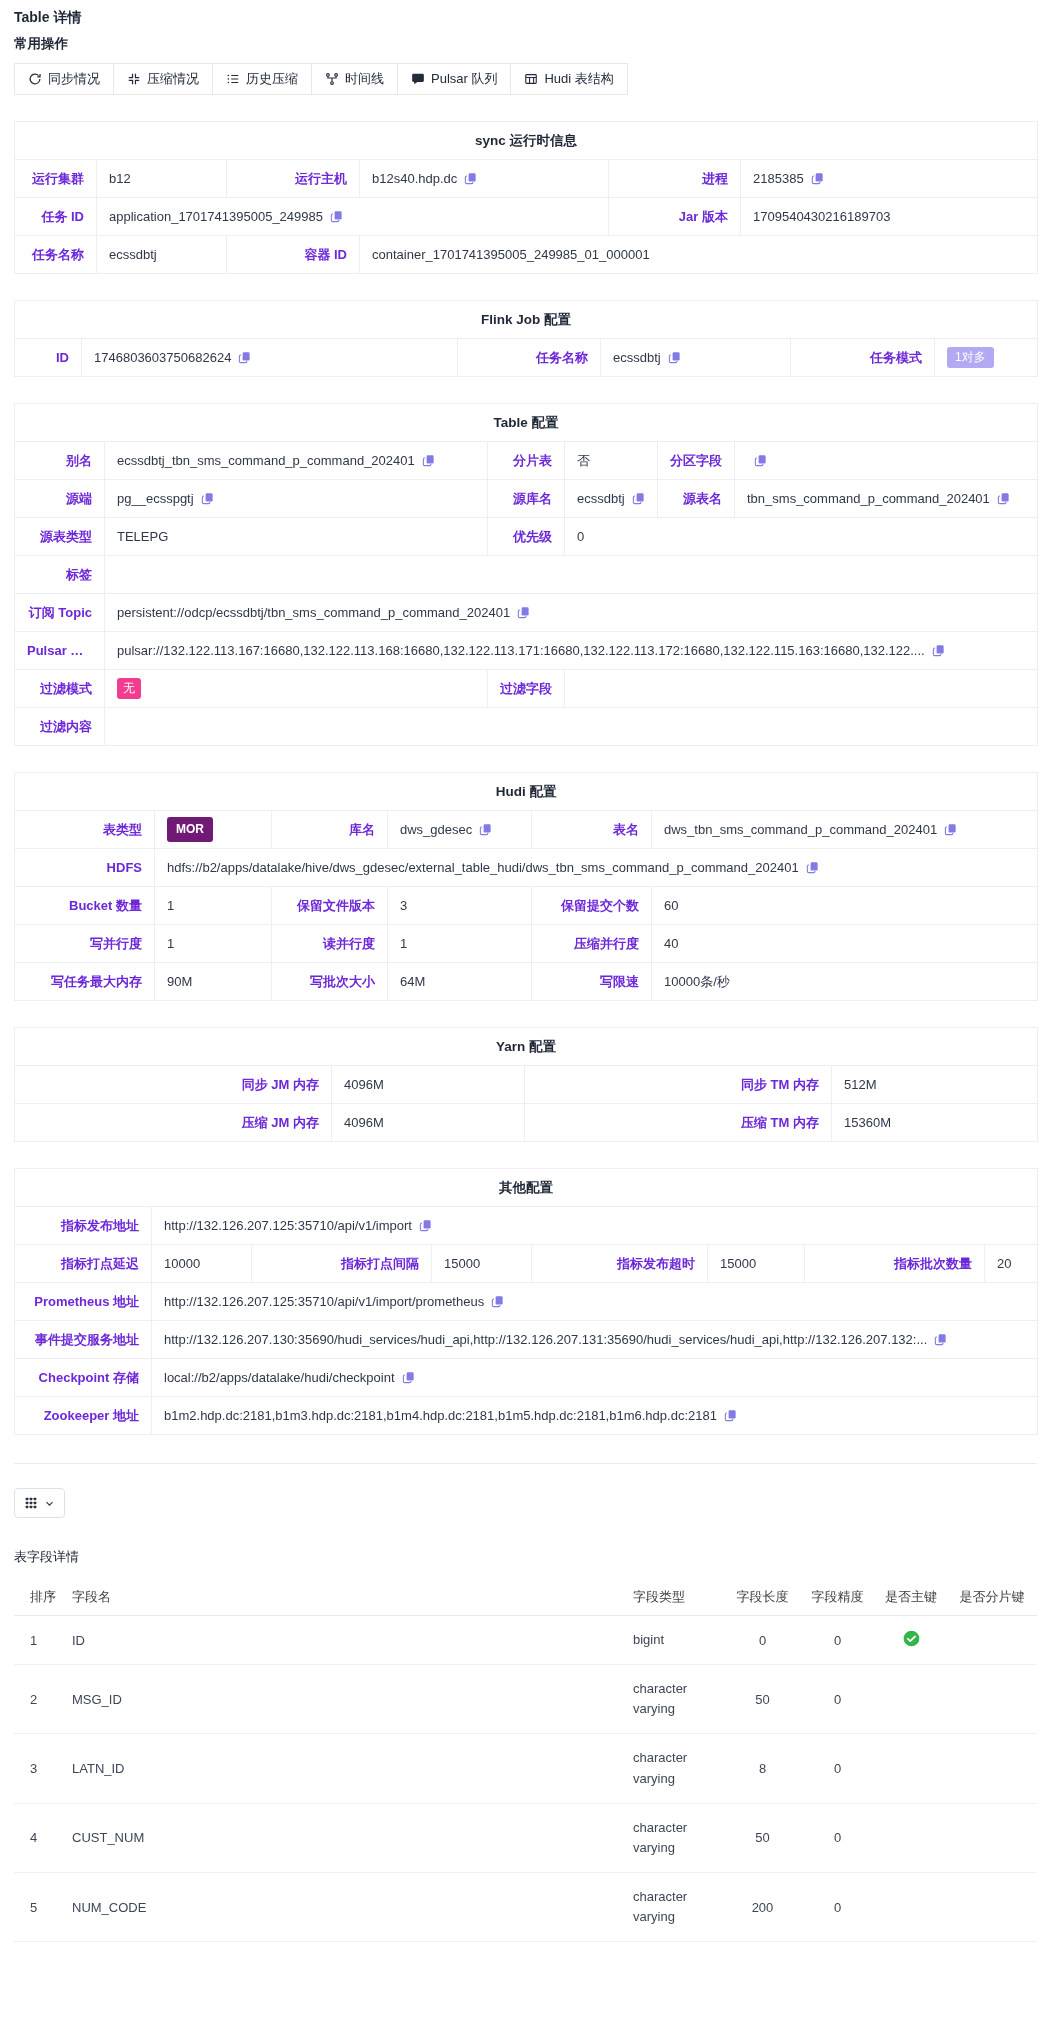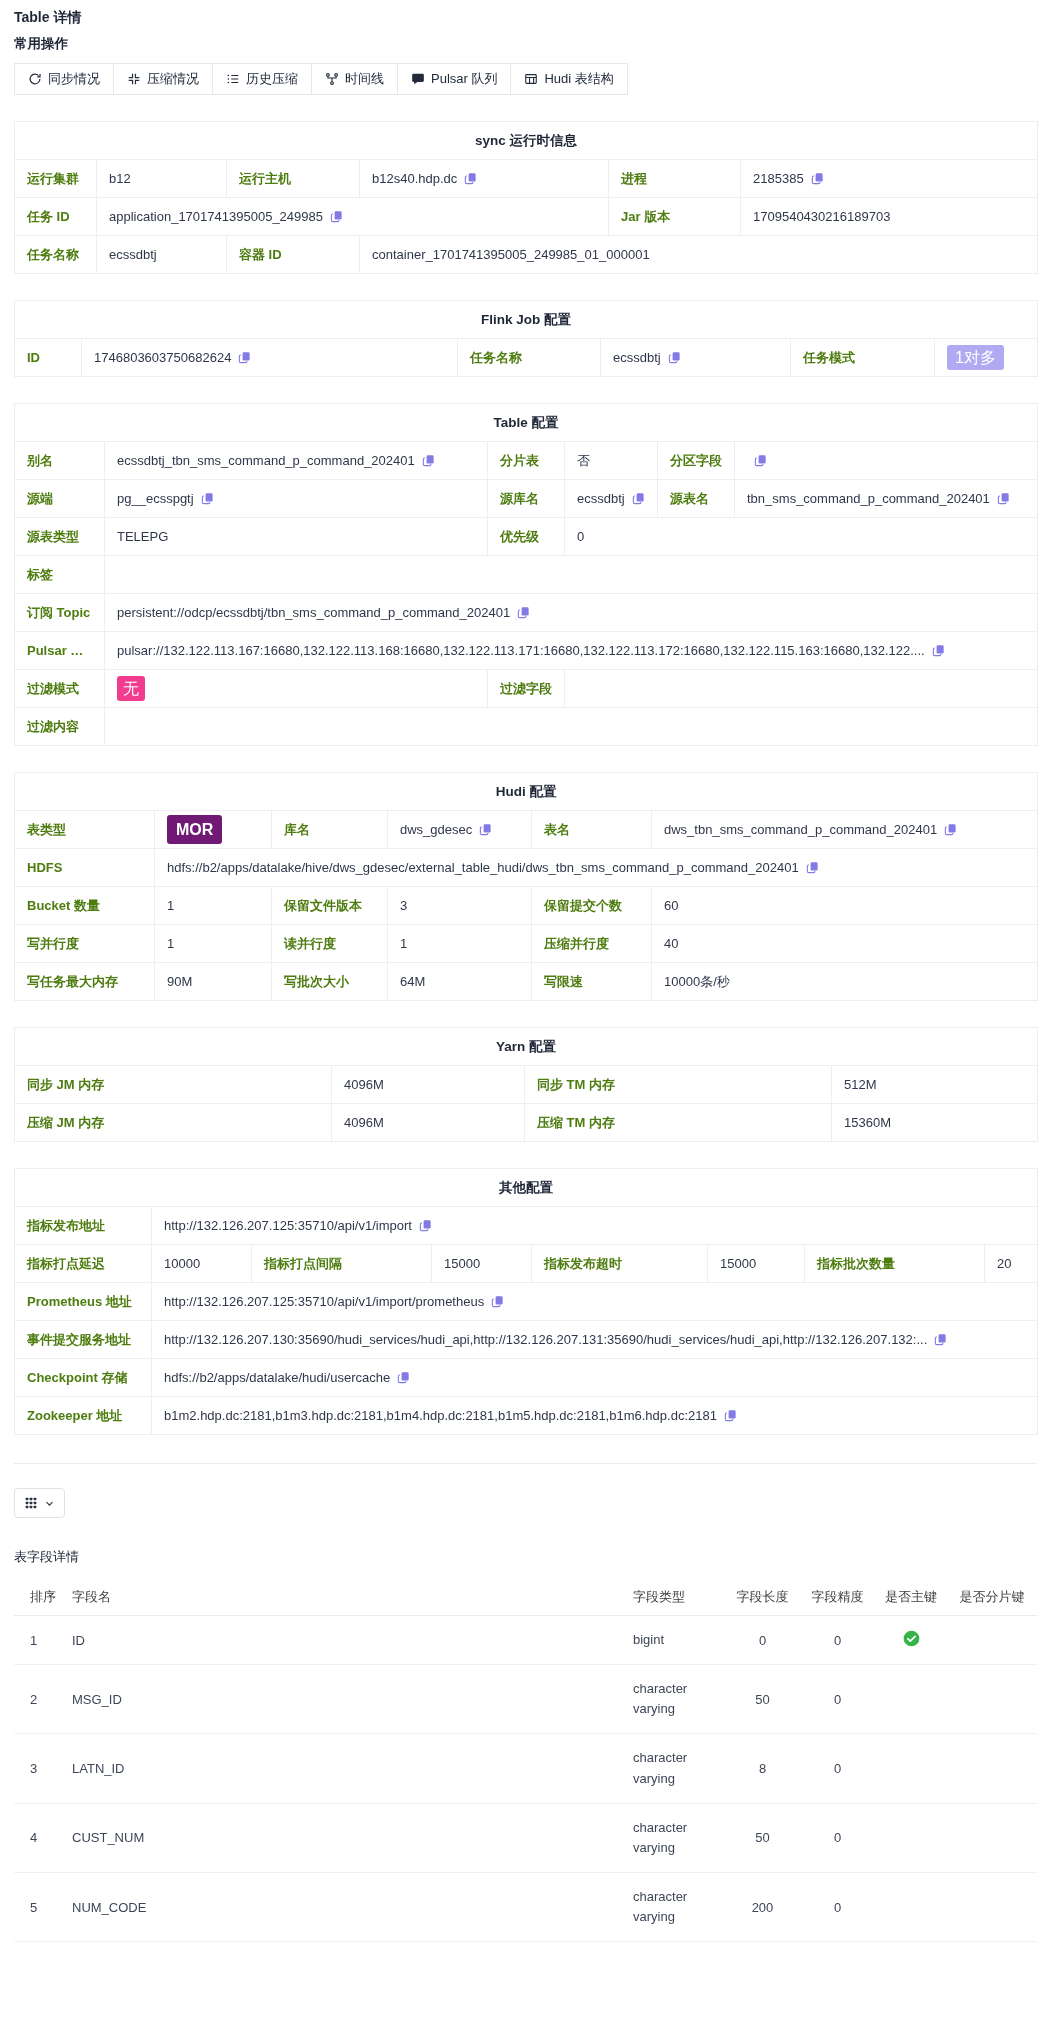--- a/index.html
+++ b/index.html
@@ -20,25 +20,25 @@
   .tb-btn:first-child{margin-left:0;}
   .tb-icon{display:inline-flex;}
   .tb-icon svg{width:14px;height:14px;}
   .section{margin-top:26px;border-radius:3px;}
   table.kv{width:100%;border-collapse:collapse;table-layout:fixed;font-size:13px;}
   table.kv td{
     border:1px solid #ededf2;height:38px;padding:0 12px;
     overflow:hidden;white-space:nowrap;text-overflow:ellipsis;box-sizing:border-box;
   }
   td.sec-title{font-weight:700;text-align:center;font-size:13.5px;color:#1f2737;}
-  td.label{font-weight:700;text-align:left;color:#4d7c0f;padding:0 6px;}
+  td.label{font-weight:700;text-align:right;color:#6d28d9;padding:0 6px;}
   td.value{text-align:left;color:#2f374a;}
   .copy{display:inline-block;margin-left:7px;vertical-align:-2px;cursor:pointer;line-height:0;}
   .copy svg{width:13px;height:13px;}
-  .badge{display:inline-block;color:#fff;font-size:16px;border-radius:3px;padding:2px 8px;line-height:1.35;}
+  .badge{display:inline-block;color:#fff;font-size:12px;border-radius:3px;padding:2px 8px;line-height:1.35;}
   .badge-purple{background:#b1a9f1;}
   .badge-pink{background:#f23d8f;padding:2px 6px;}
   .badge-blue{background:#701a75;font-weight:700;padding:4px 9px;}
   .divider{border:none;border-top:1px solid #ebecf0;margin:28px 0 0;}
   .grid-btn{
     display:inline-flex;align-items:center;gap:6px;height:30px;padding:0 9px;margin-top:24px;
     background:#fff;border:1px solid #dfe1e8;border-radius:4px;cursor:pointer;color:#2a3242;
   }
   .grid-btn svg{display:block;}
   .fields-title{margin-top:30px;font-size:13px;color:#242b3a;}
@@ -411,21 +411,21 @@
             </tr>
             <tr>
               <td class="label">事件提交服务地址</td>
               <td class="value" colspan="7"><span class="val-text">http://132.126.207.130:35690/hudi_services/hudi_api,http://132.126.207.131:35690/hudi_services/hudi_api,http://132.126.207.132:...</span><span class="copy"><svg viewBox="0 0 24 24">
                     <rect x="8.5" y="2.5" width="13" height="15" rx="2.5" fill="#837ae6"></rect>
                     <path d="M5.5 7.5H5a2.6 2.6 0 0 0-2.5 2.6v8.8A2.6 2.6 0 0 0 5 21.5h8.9a2.6 2.6 0 0 0 2.6-2.5v-.6" fill="none" stroke="#837ae6" stroke-width="2"></path>
                   </svg></span></td>
             </tr>
             <tr>
               <td class="label">Checkpoint 存储</td>
-              <td class="value" colspan="7"><span class="val-text">hdfs://b2/apps/datalake/hudi/usercache</span><span class="copy"><svg viewBox="0 0 24 24">
+              <td class="value" colspan="7"><span class="val-text">local://b2/apps/datalake/hudi/checkpoint</span><span class="copy"><svg viewBox="0 0 24 24">
                     <rect x="8.5" y="2.5" width="13" height="15" rx="2.5" fill="#837ae6"></rect>
                     <path d="M5.5 7.5H5a2.6 2.6 0 0 0-2.5 2.6v8.8A2.6 2.6 0 0 0 5 21.5h8.9a2.6 2.6 0 0 0 2.6-2.5v-.6" fill="none" stroke="#837ae6" stroke-width="2"></path>
                   </svg></span></td>
             </tr>
             <tr>
               <td class="label">Zookeeper 地址</td>
               <td class="value" colspan="7"><span class="val-text">b1m2.hdp.dc:2181,b1m3.hdp.dc:2181,b1m4.hdp.dc:2181,b1m5.hdp.dc:2181,b1m6.hdp.dc:2181</span><span class="copy"><svg viewBox="0 0 24 24">
                     <rect x="8.5" y="2.5" width="13" height="15" rx="2.5" fill="#837ae6"></rect>
                     <path d="M5.5 7.5H5a2.6 2.6 0 0 0-2.5 2.6v8.8A2.6 2.6 0 0 0 5 21.5h8.9a2.6 2.6 0 0 0 2.6-2.5v-.6" fill="none" stroke="#837ae6" stroke-width="2"></path>
                   </svg></span></td>

